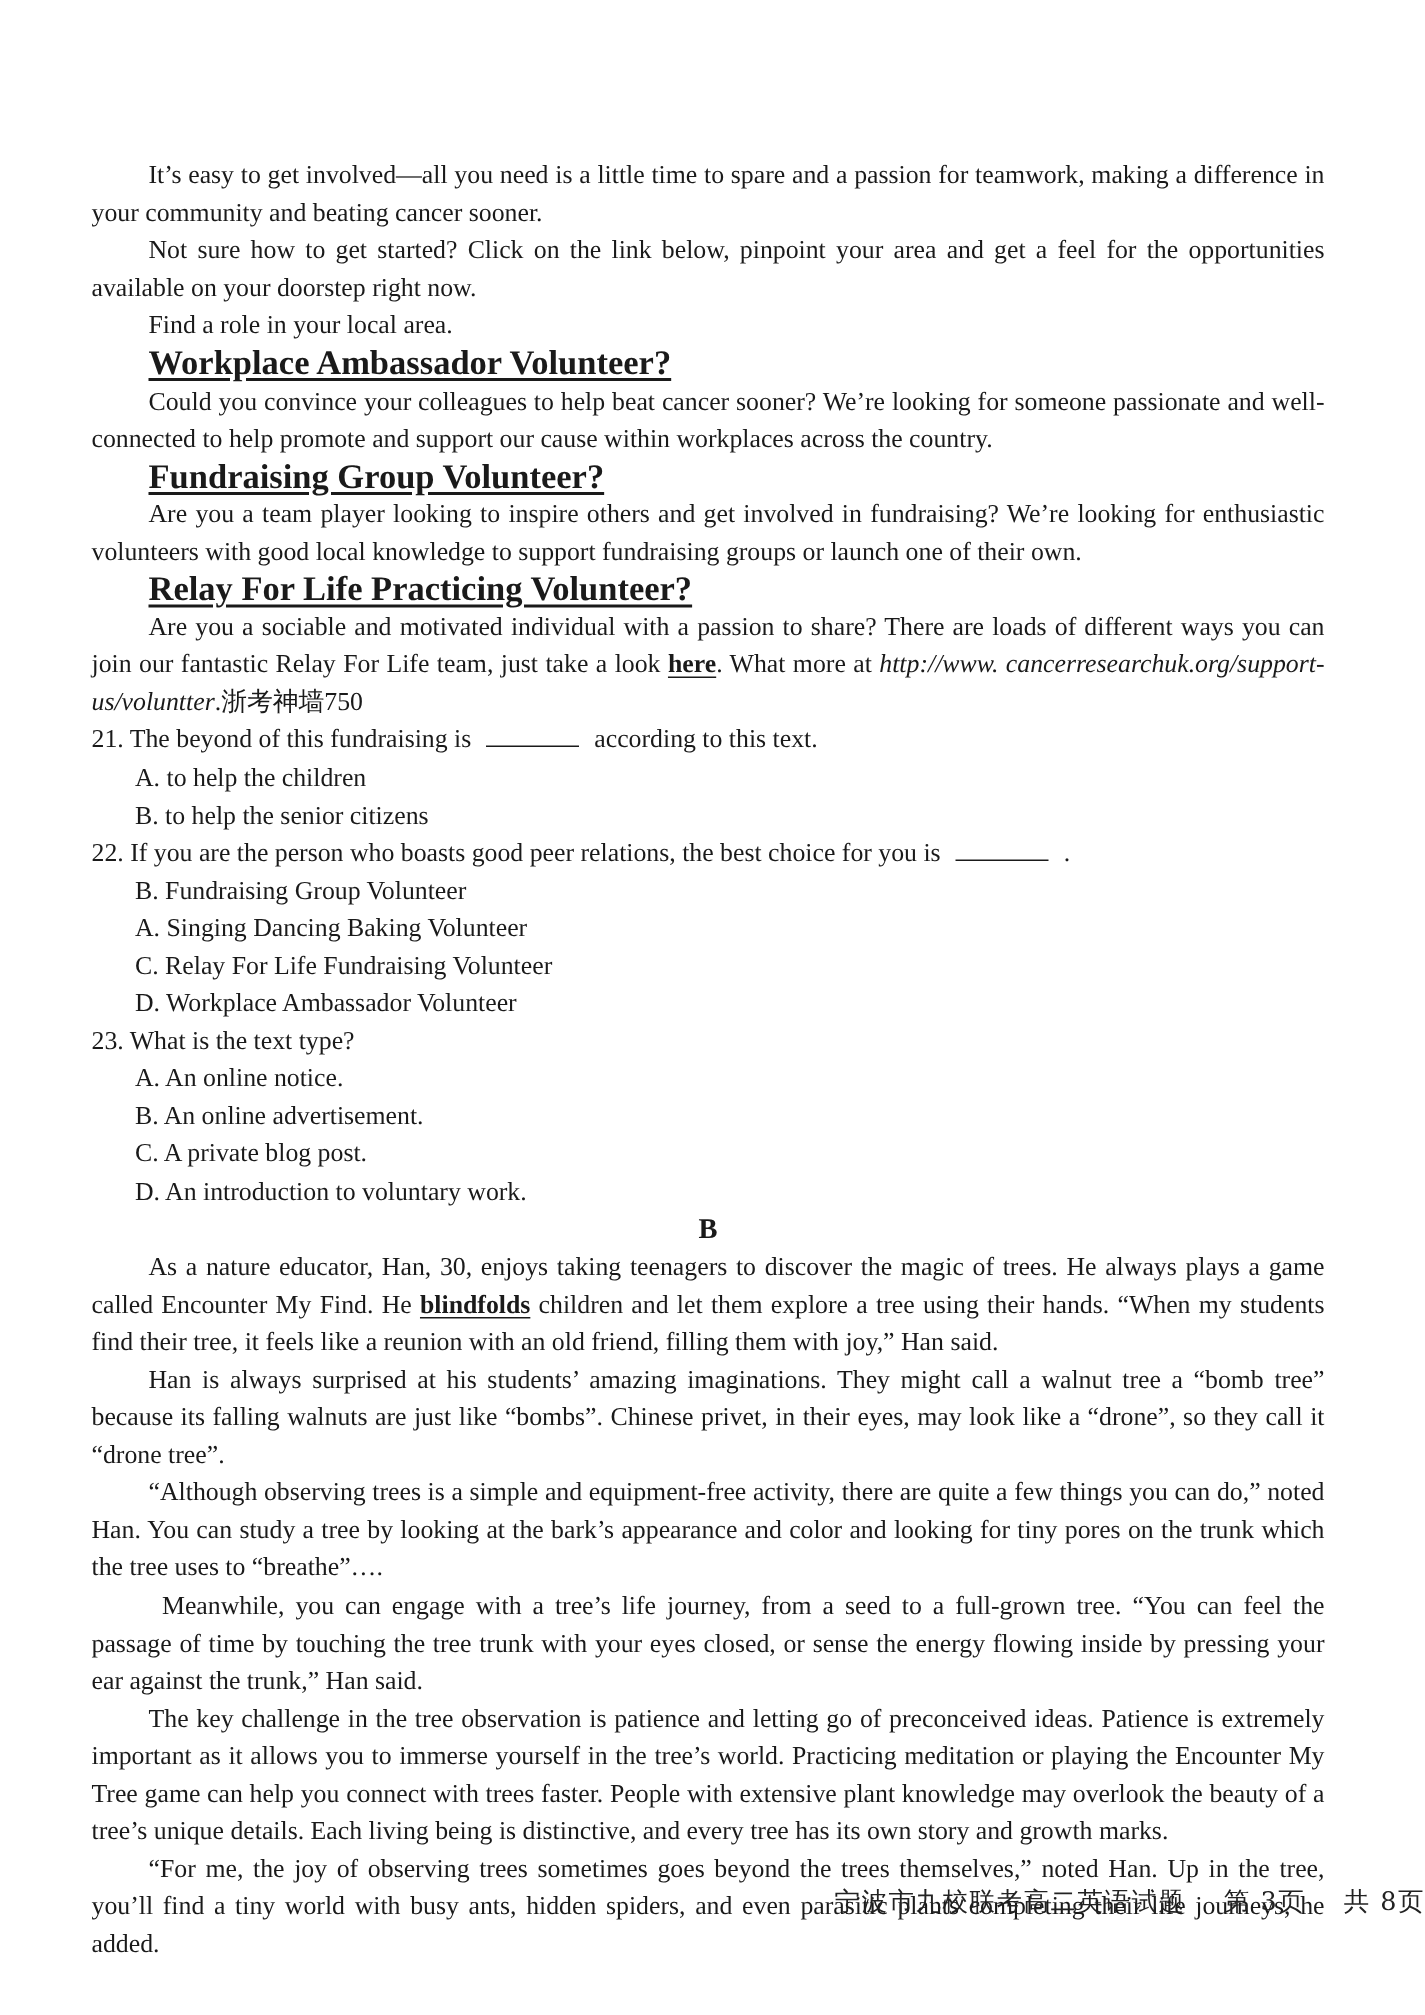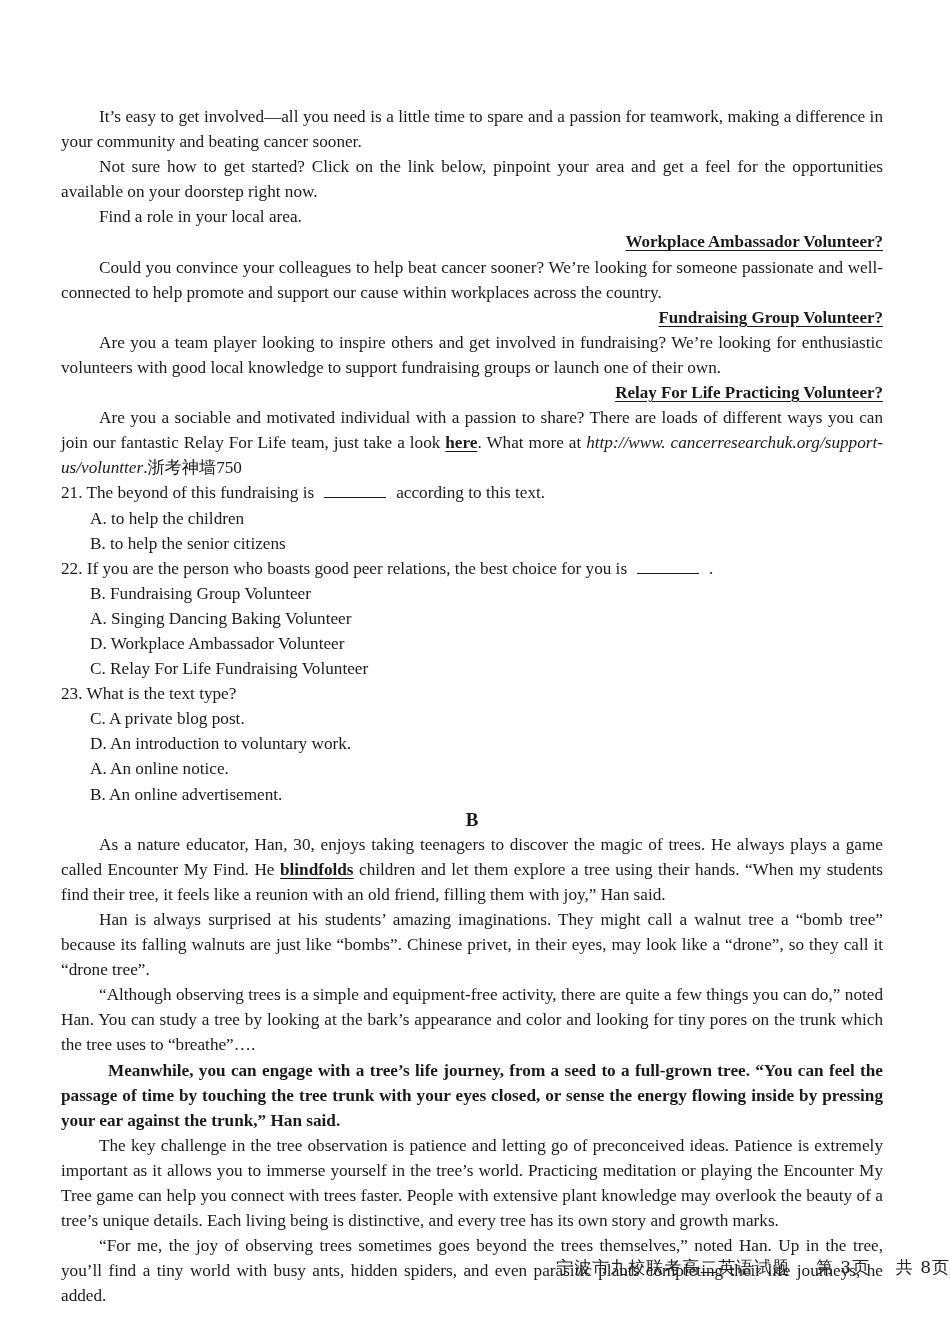--- a/index.html
+++ b/index.html
@@ -3,22 +3,22 @@
 <meta charset="utf-8">
 <style>
   html, body { margin: 0; padding: 0; background: #ffffff; }
   body {
     width: 950px; height: 1343px; position: relative; overflow: hidden;
     font-family: "Liberation Serif", "DejaVu Serif", serif;
     color: #1a1a1a;
   }
   .page { position: absolute; left: 61px; top: 104px; width: 822px; }
   .p { font-size: 17.2px; line-height: 25.1px; margin: 0; text-align: justify; text-indent: 38px; }
-  .p.extra { text-indent: 47px; font-weight: bold; }
-  .heading { font-size: 17px; line-height: 25.1px; margin: 0; padding-left: 38px; font-weight: bold; text-align: right; }
+  .p.extra { text-indent: 47px; }
+  .heading { font-size: 23px; line-height: 25.1px; margin: 0; padding-left: 38px; font-weight: bold; }
   .heading span { text-decoration: underline; text-underline-offset: 3px; }
   .bold-u { font-weight: bold; text-decoration: underline; text-underline-offset: 3px; }
   .ital { font-style: italic; }
   .q { font-size: 17.2px; line-height: 25.1px; margin: 0; }
   .opts { display: flex; font-size: 17.2px; line-height: 25.1px; flex-direction: column; }
   .opts .o { width: 410px; padding-left: 29px; box-sizing: border-box; }
   .opts .o + .o { padding-left: 29px; width: 412px; }
   .blank { display: inline-block; width: 62px; border-bottom: 1px solid #1a1a1a; margin: 0 10px; height: 14px; vertical-align: baseline; }
   .section { text-align: center; font-weight: bold; font-size: 19px; line-height: 25.1px; }
   .footer { position: absolute; top: 1256px; left: 0; width: 950px; text-align: right; font-size: 17px; letter-spacing: 1px; font-family: "DejaVu Serif", serif; color: #222; }
@@ -46,32 +46,32 @@
     <div class="o">A. to help the children</div>
     <div class="o">B. to help the senior citizens</div>
   </div>
 
   <p class="q"><span>22.</span> <span>If you are the person who boasts good peer relations, the best choice for you is</span><span class="blank"></span><span>.</span></p>
   <div class="opts">
     <div class="o">B. Fundraising Group Volunteer</div>
     <div class="o">A. Singing Dancing Baking Volunteer</div>
   </div>
   <div class="opts">
+    <div class="o">C. Relay For Life Fundraising Volunteer</div>
     <div class="o">D. Workplace Ambassador Volunteer</div>
-    <div class="o">C. Relay For Life Fundraising Volunteer</div>
   </div>
 
   <p class="q"><span>23.</span> <span>What is the text type?</span></p>
   <div class="opts">
+    <div class="o">A. An online notice.</div>
+    <div class="o">B. An online advertisement.</div>
+  </div>
+  <div class="opts">
     <div class="o">C. A private blog post.</div>
     <div class="o">D. An introduction to voluntary work.</div>
-  </div>
-  <div class="opts">
-    <div class="o">A. An online notice.</div>
-    <div class="o">B. An online advertisement.</div>
   </div>
 
   <div class="section">B</div>
   <p class="p"><span>As a nature educator, Han, 30, enjoys taking teenagers to discover the magic of trees. He always plays a game called Encounter My Find. He </span><span class="bold-u">blindfolds</span><span> children and let them explore a tree using their hands. “When my students find their tree, it feels like a reunion with an old friend, filling them with joy,” Han said.</span></p>
   <p class="p">Han is always surprised at his students’ amazing imaginations. They might call a walnut tree a “bomb tree” because its falling walnuts are just like “bombs”. Chinese privet, in their eyes, may look like a “drone”, so they call it “drone tree”.</p>
   <p class="p">“Although observing trees is a simple and equipment-free activity, there are quite a few things you can do,” noted Han. You can study a tree by looking at the bark’s appearance and color and looking for tiny pores on the trunk which the tree uses to “breathe”….</p>
   <p class="p extra">Meanwhile, you can engage with a tree’s life journey, from a seed to a full-grown tree. “You can feel the passage of time by touching the tree trunk with your eyes closed, or sense the energy flowing inside by pressing your ear against the trunk,” Han said.</p>
   <p class="p">The key challenge in the tree observation is patience and letting go of preconceived ideas. Patience is extremely important as it allows you to immerse yourself in the tree’s world. Practicing meditation or playing the Encounter My Tree game can help you connect with trees faster. People with extensive plant knowledge may overlook the beauty of a tree’s unique details. Each living being is distinctive, and every tree has its own story and growth marks.</p>
   <p class="p">“For me, the joy of observing trees sometimes goes beyond the trees themselves,” noted Han. Up in the tree, you’ll find a tiny world with busy ants, hidden spiders, and even parasitic plants completing their life journeys, he added.</p>
 </div>

